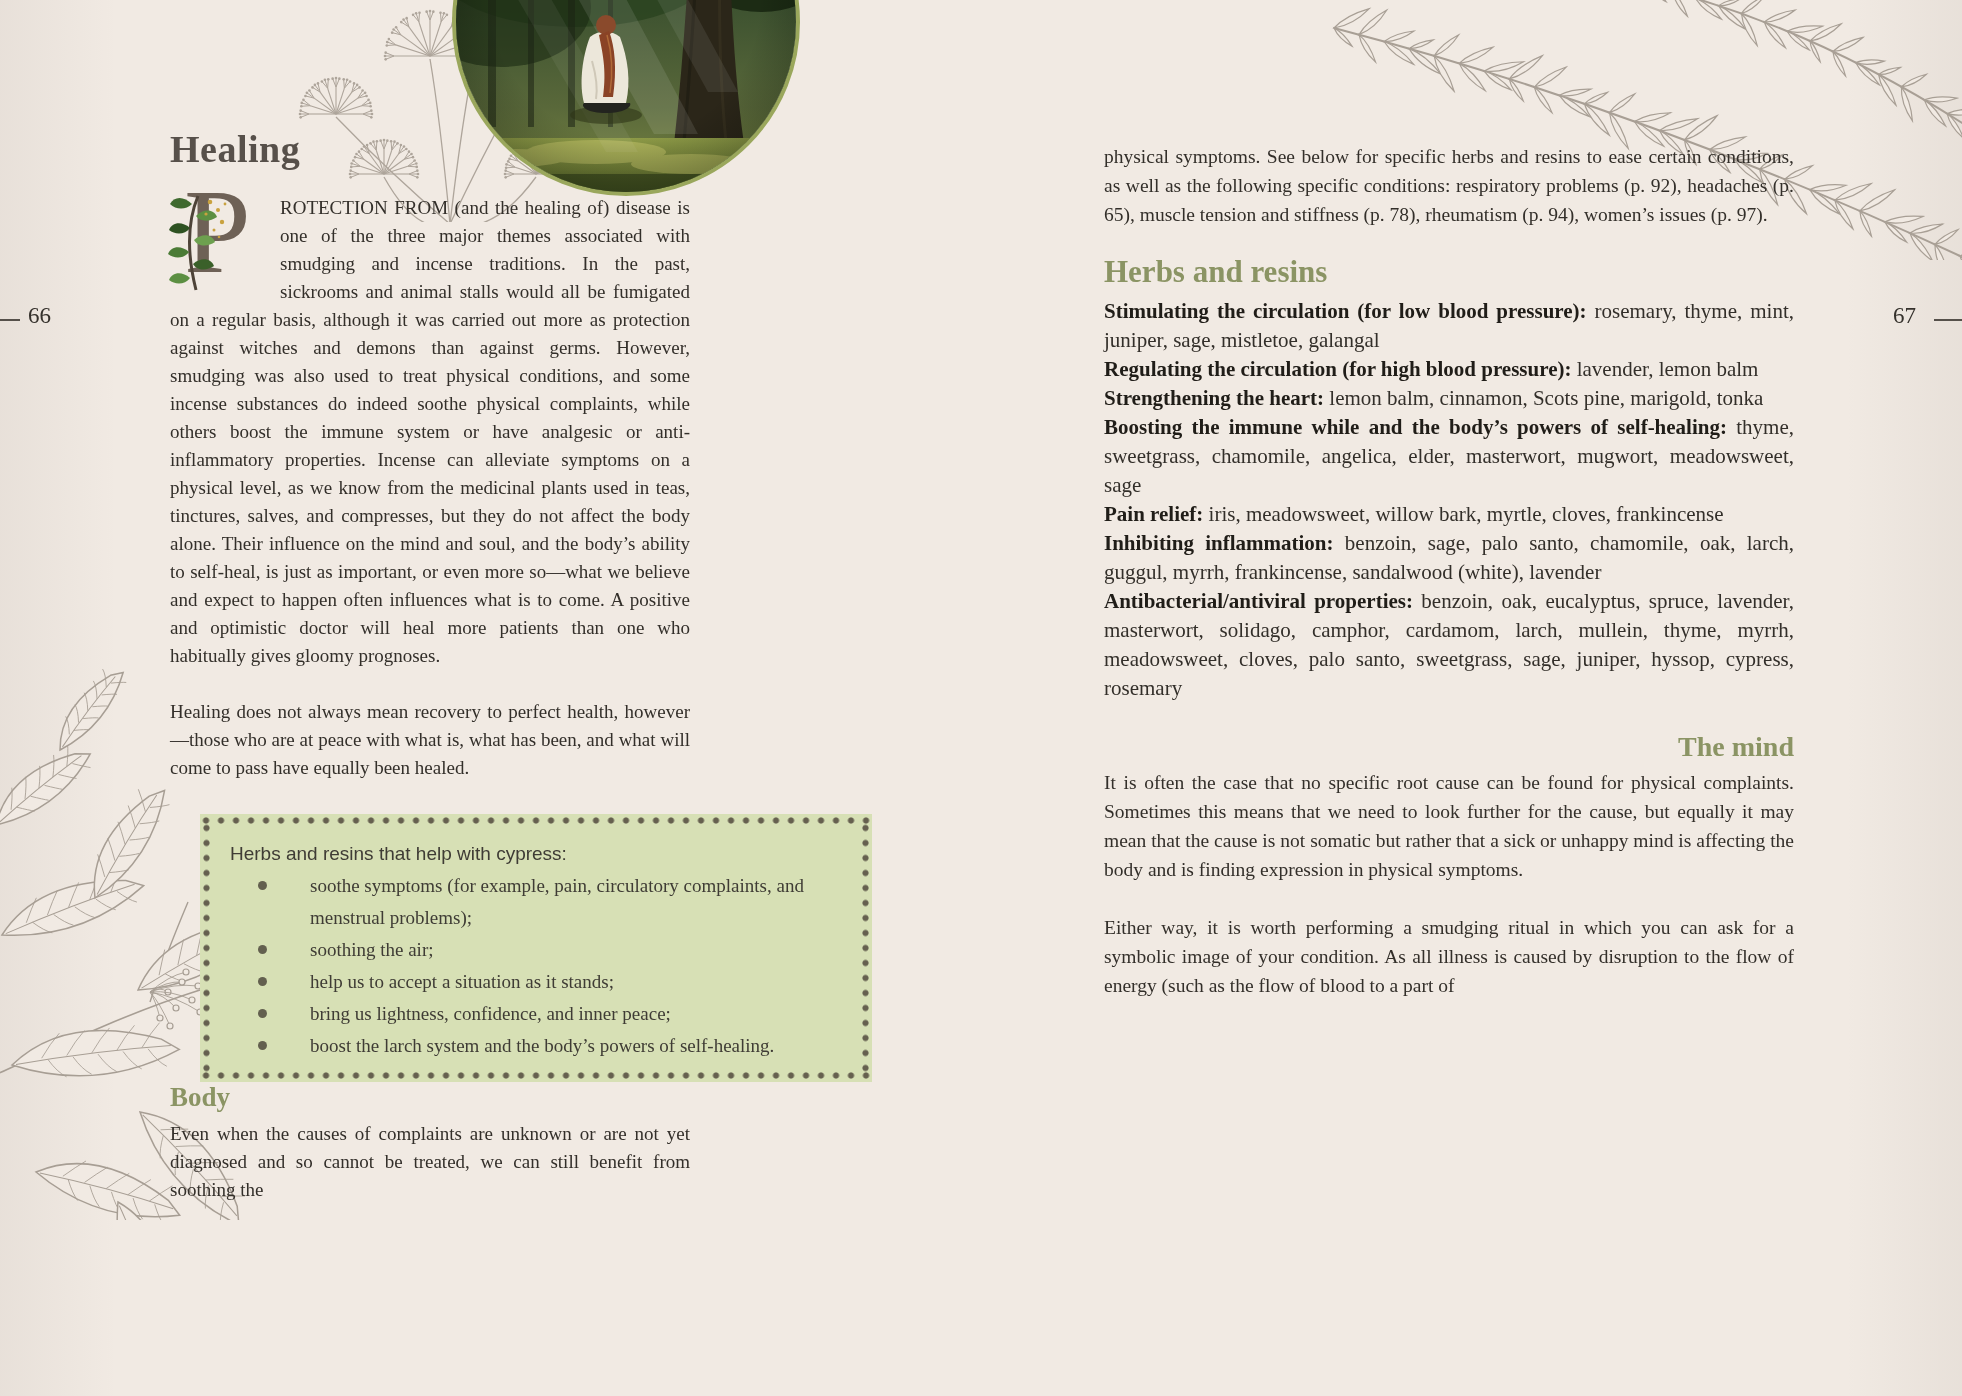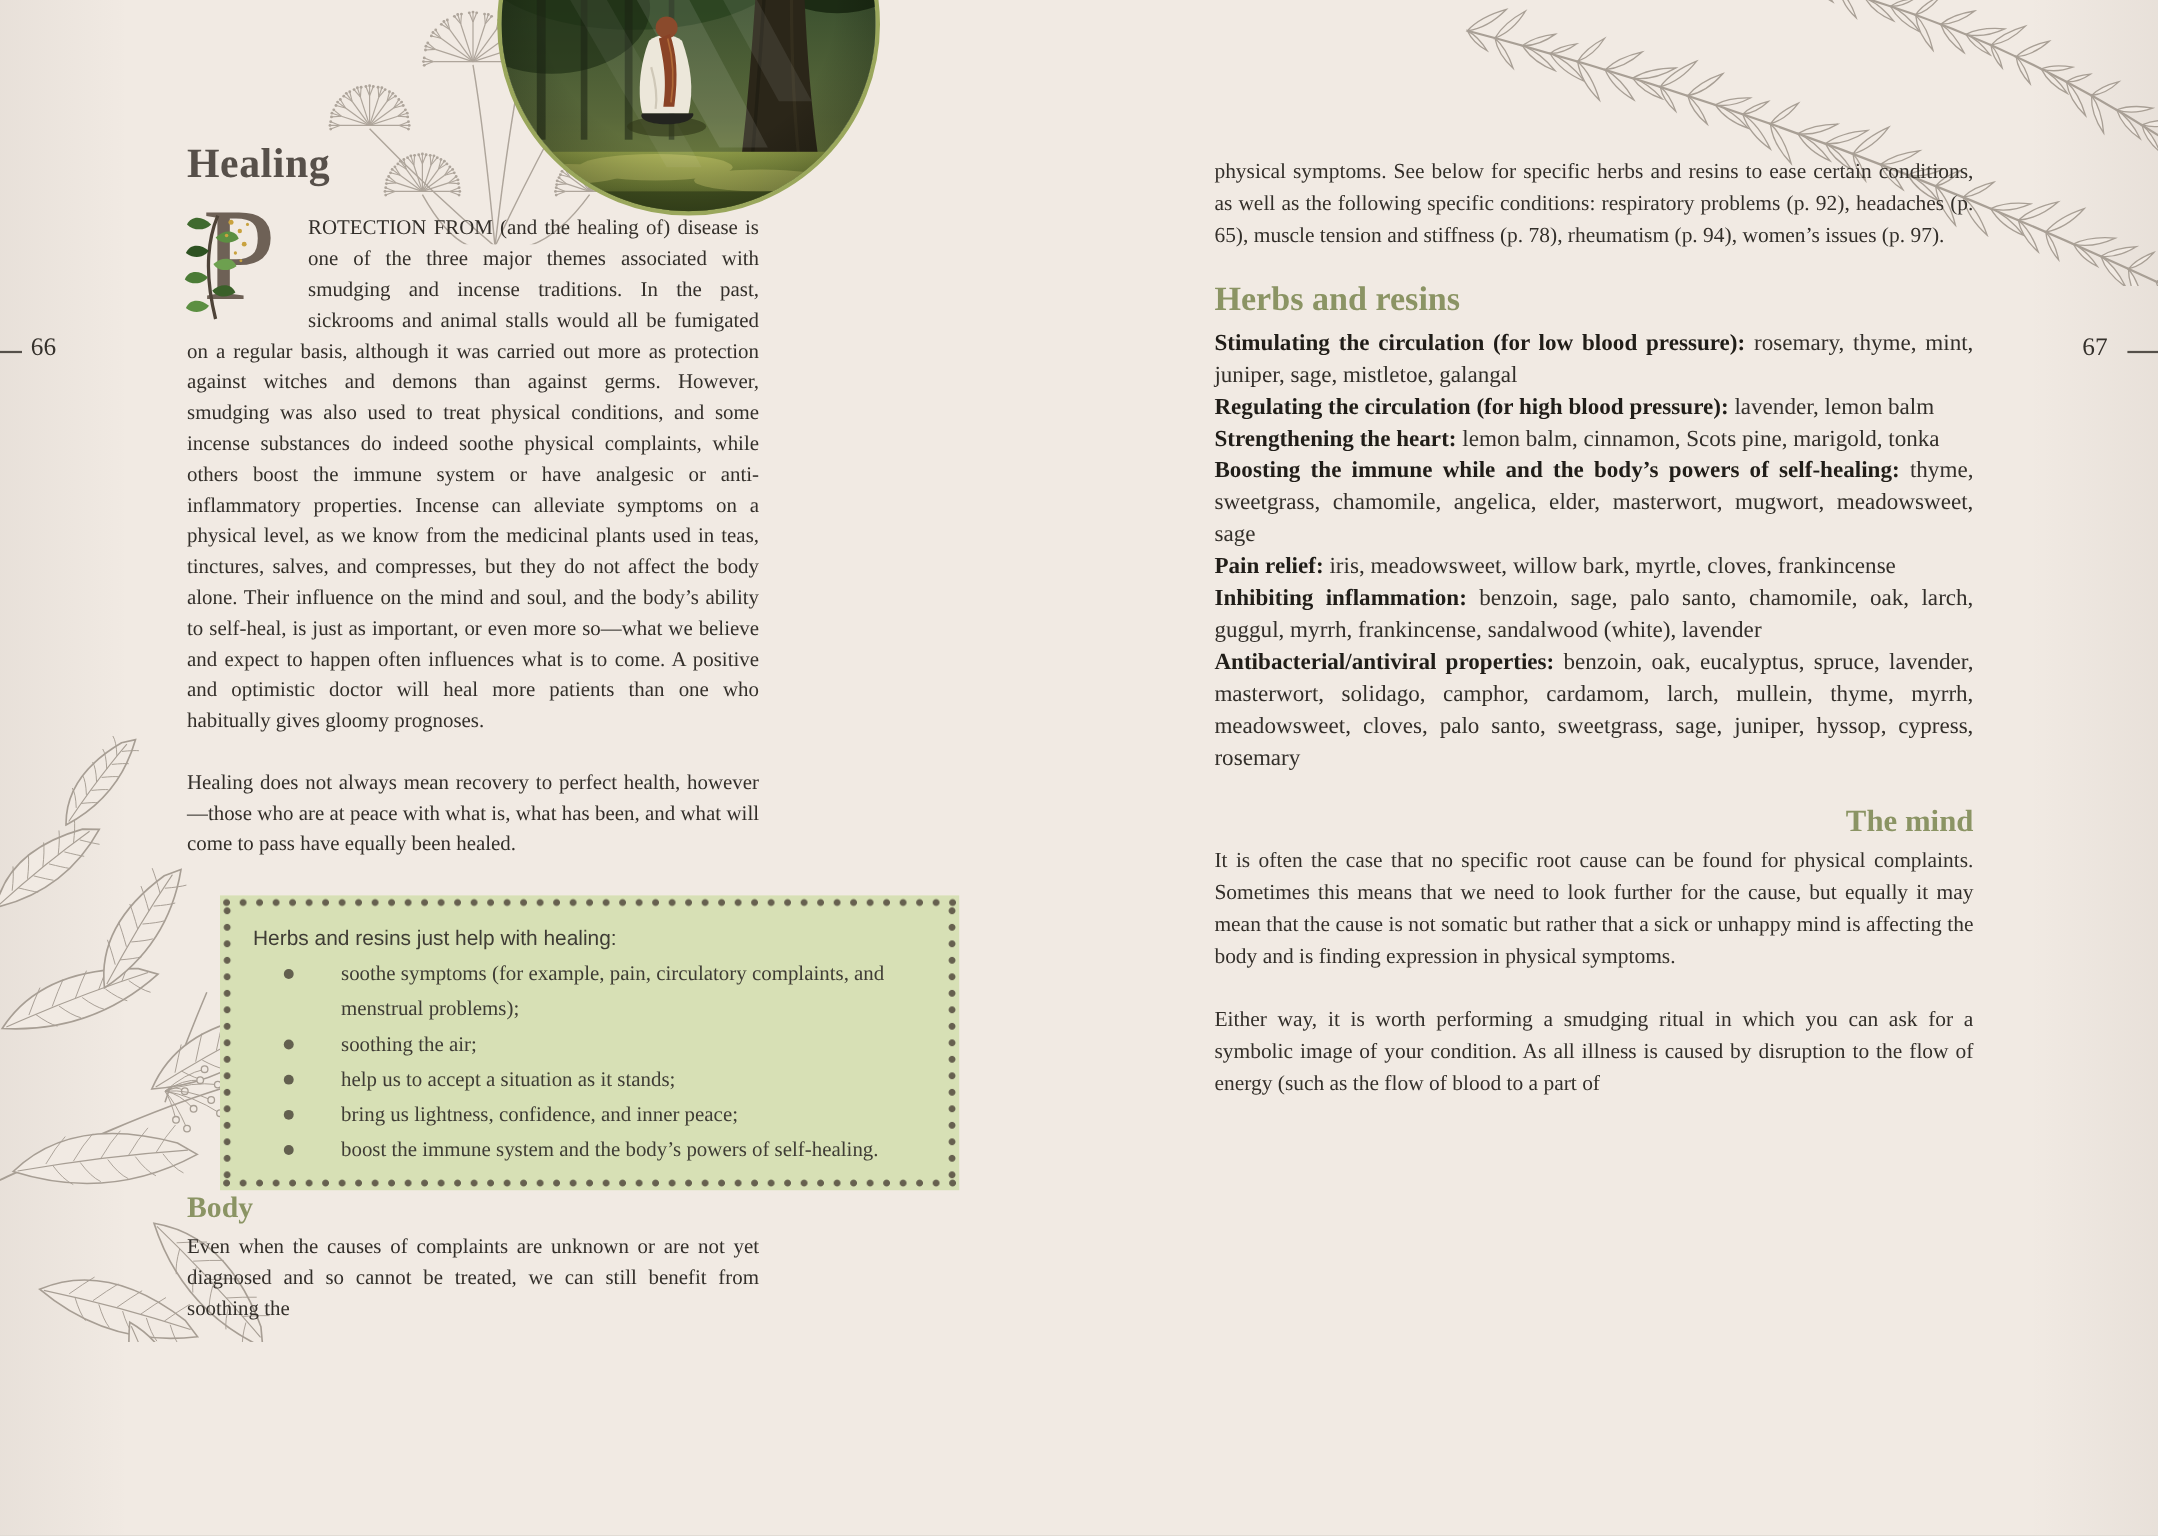--- a/index.html
+++ b/index.html
@@ -1026,27 +1026,27 @@
       </span><span>ROTECTION FROM (and the healing of) disease is one of the three major themes associated with smudging and incense traditions. In the past, sickrooms and animal stalls would all be fumigated on a regular basis, although it was carried out more as protection against witches and demons than against germs. However, smudging was also used to treat physical conditions, and some incense substances do indeed soothe physical complaints, while others boost the immune system or have analgesic or anti-inflammatory properties. Incense can alleviate symptoms on a physical level, as we know from the medicinal plants used in teas, tinctures, salves, and compresses, but they do not affect the body alone. Their influence on the mind and soul, and the body’s ability to self-heal, is just as important, or even more so—what we believe and expect to happen often influences what is to come. A positive and optimistic doctor will heal more patients than one who habitually gives gloomy prognoses.</span>
     </p>
 
     <p class="para para-gap">Healing does not always mean recovery to perfect health, however—those who are at peace with what is, what has been, and what will come to pass have equally been healed.</p>
 
     <div class="callout">
       <div class="dotrow dots-t"></div>
       <div class="dotrow dots-b"></div>
       <div class="dotcol dots-l"></div>
       <div class="dotcol dots-r"></div>
-      <div>Herbs and resins just help with healing:</div>
+      <div>Herbs and resins that help with cypress:</div>
       <ul>
         <li>soothe symptoms (for example, pain, circulatory complaints, and menstrual problems);</li>
         <li>soothing the air;</li>
         <li>help us to accept a situation as it stands;</li>
         <li>bring us lightness, confidence, and inner peace;</li>
-        <li>boost the immune system and the body’s powers of self-healing.</li>
+        <li>boost the larch system and the body’s powers of self-healing.</li>
       </ul>
     </div>
 
     <h2 class="h-olive body-heading">Body</h2>
     <p class="para body-para">Even when the causes of complaints are unknown or are not yet diagnosed and so cannot be treated, we can still benefit from soothing the</p>
   </div>
 
   <div class="col-right">
     <p class="para-r">physical symptoms. See below for specific herbs and resins to ease certain conditions, as well as the following specific conditions: respiratory problems (p. 92), headaches (p. 65), muscle tension and stiffness (p. 78), rheumatism (p. 94), women’s issues (p. 97).</p>
 

